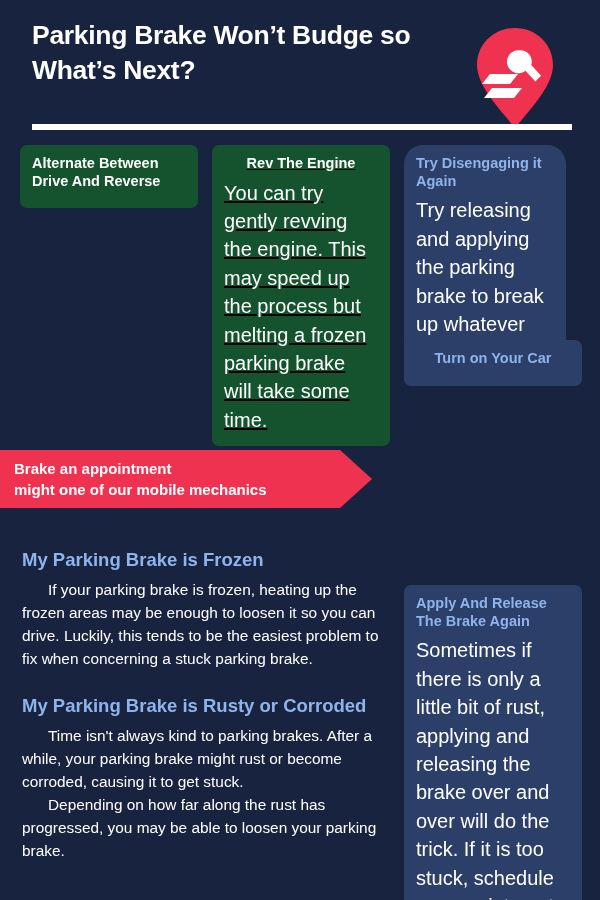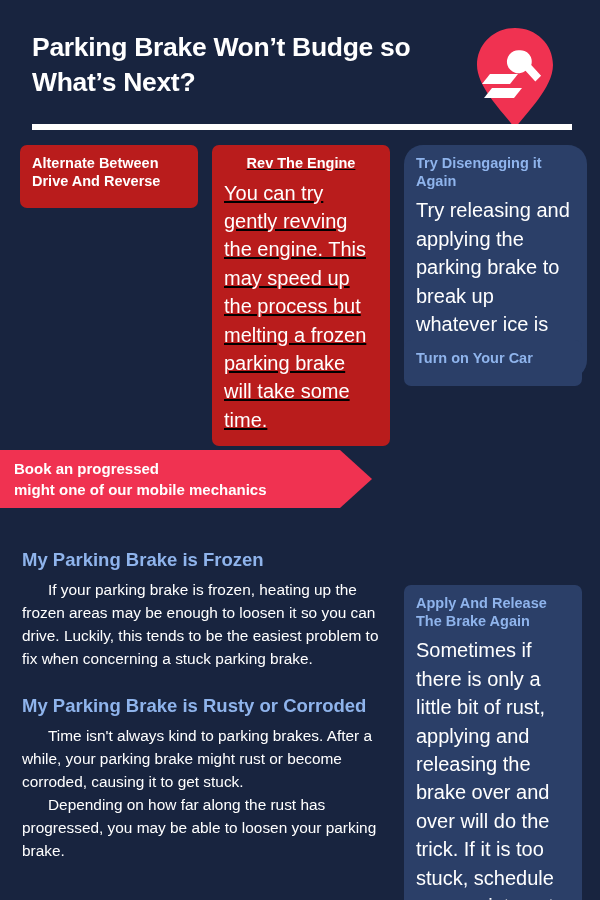--- a/index.html
+++ b/index.html
@@ -19,21 +19,21 @@
     height: 900px;
     background: #18243f;
     box-sizing: border-box;
   }
 
   
   .header {
     position: absolute;
     left: 0; top: 0;
     width: 600px;
-    padding: 30px 22px 0 32px;
+    padding: 18px 22px 0 32px;
     box-sizing: border-box;
   }
   .title {
     color: #ffffff;
     font-size: 26.5px;
     font-weight: bold;
     line-height: 1.32;
     letter-spacing: -0.3px;
     max-width: 430px;
     margin: 0;
@@ -55,49 +55,49 @@
   }
 
   
   .card {
     position: absolute;
     border-radius: 7px;
     box-sizing: border-box;
     padding: 10px 12px 12px 12px;
   }
   .card-blue {
-    background: #b91c1c;
+    background: #14532d;
   }
   .card-navy {
     background: #2b3f68;
   }
   .card h3 {
     margin: 0 0 6px 0;
     color: #ffffff;
     font-size: 14.5px;
     font-weight: bold;
     line-height: 1.22;
   }
   .card-navy h3 {
     color: #8fb4ec;
-    text-align: left;
+    text-align: center;
   }
   .card-navy h3.left {
     text-align: left;
   }
   .card p {
     margin: 0;
     color: #ffffff;
     font-size: 20px;
     line-height: 1.42;
   }
 
   #card-alternate { left: 20px;  top: 145px; width: 178px; }
   #card-rev       { left: 212px; top: 145px; width: 178px; text-decoration: underline; }
-  #card-try       { left: 404px; top: 145px; width: 183px; border-radius: 19px; }
+  #card-try       { left: 404px; top: 145px; width: 162px; border-radius: 19px; }
   #card-turn      { left: 404px; top: 340px; width: 178px; }
   #card-apply     { left: 404px; top: 585px; width: 178px; }
 
   
   .cta {
     position: absolute;
     left: 0;
     top: 450px;
     width: 340px;
     height: 58px;
@@ -198,21 +198,21 @@
 
   <div class="card card-navy" id="card-apply">
     <h3 class="left">Apply And Release The Brake Again</h3>
     <p>Sometimes if there is only a little bit of rust, applying and releasing the brake over and over will do the trick. If it is too stuck, schedule an appointment with a Wrench mobile mechanic as soon as possible.</p>
   </div>
 
   <div class="cta">
     <div class="cta-body"></div>
     <div class="cta-arrow"></div>
     <div class="cta-text">
-      <div>Book an progressed</div>
+      <div>Brake an appointment</div>
       <div>might one of our mobile mechanics</div>
     </div>
   </div>
 
   <div class="article">
     <h2>My Parking Brake is Frozen</h2>
     <p>If your parking brake is frozen, heating up the frozen areas may be enough to loosen it so you can drive. Luckily, this tends to be the easiest problem to fix when concerning a stuck parking brake.</p>
 
     <h2 class="second">My Parking Brake is Rusty or Corroded</h2>
     <p>Time isn't always kind to parking brakes. After a while, your parking brake might rust or become corroded, causing it to get stuck.</p>

